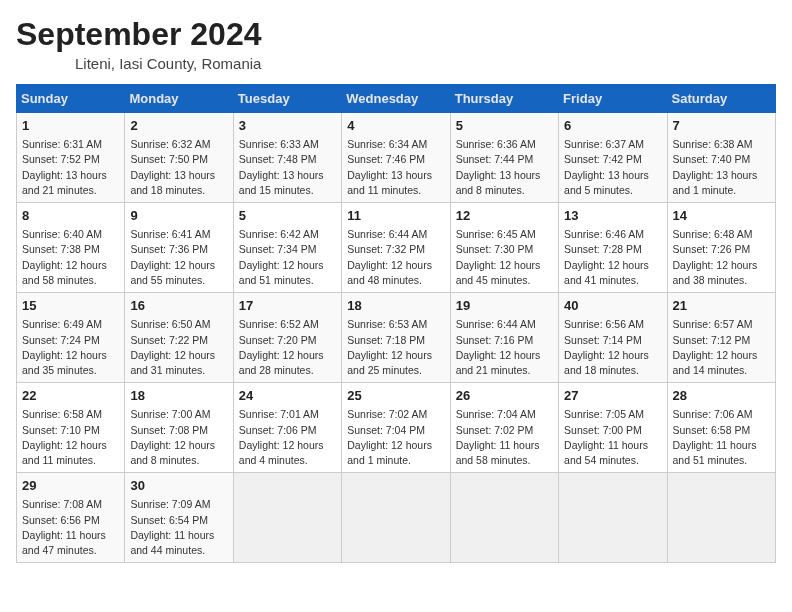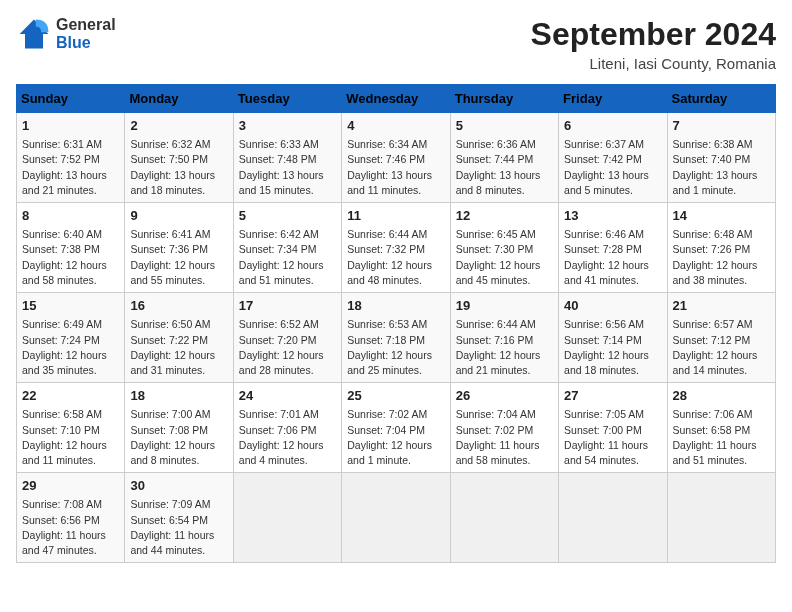--- a/index.html
+++ b/index.html
@@ -38,21 +38,21 @@
       color: #444;
       margin-top: 2px;
     }
     table {
       width: 100%;
       border-collapse: collapse;
       font-size: 11px;
     }
     thead tr th {
       background-color: #1565c0;
-      color: #000000;
+      color: #e5e5e5;
       padding: 6px 4px;
       text-align: left;
       font-size: 13px;
       font-weight: bold;
       border: 1px solid #1565c0;
     }
     tbody tr td {
       border: 1px solid #ccc;
       vertical-align: top;
       padding: 4px 5px;
@@ -80,31 +80,20 @@
       line-height: 1.45;
     }
     td.empty {
       background: #f0f0f0 !important;
     }
   </style>
 </head>
 <body>
 
 <div class="header-area">
-  <div class="logo">
-    <svg class="logo-icon" viewBox="0 0 40 40">
-      <polygon points="20,4 36,20 30,20 30,36 10,36 10,20 4,20" fill="#1565c0"></polygon>
-      <polygon points="20,0 40,20 32,20 32,40 8,40 8,20 0,20" fill="none"></polygon>
-      <path d="M22,4 Q36,4 36,18 L28,18 Q28,12 22,12 Z" fill="#42a5f5"></path>
-    </svg>
-    <div>
-      <div style="font-size:16px;font-weight:bold;color:#333;line-height:1.1;">General</div>
-      <div style="font-size:16px;font-weight:bold;color:#1565c0;line-height:1.1;">Blue</div>
-    </div>
-  </div>
   <div class="title-area">
     <div class="month-title">September 2024</div>
     <div class="location">Liteni, Iasi County, Romania</div>
   </div>
 </div>
 
 <table>
   <thead>
     <tr>
       <th>Sunday</th>

